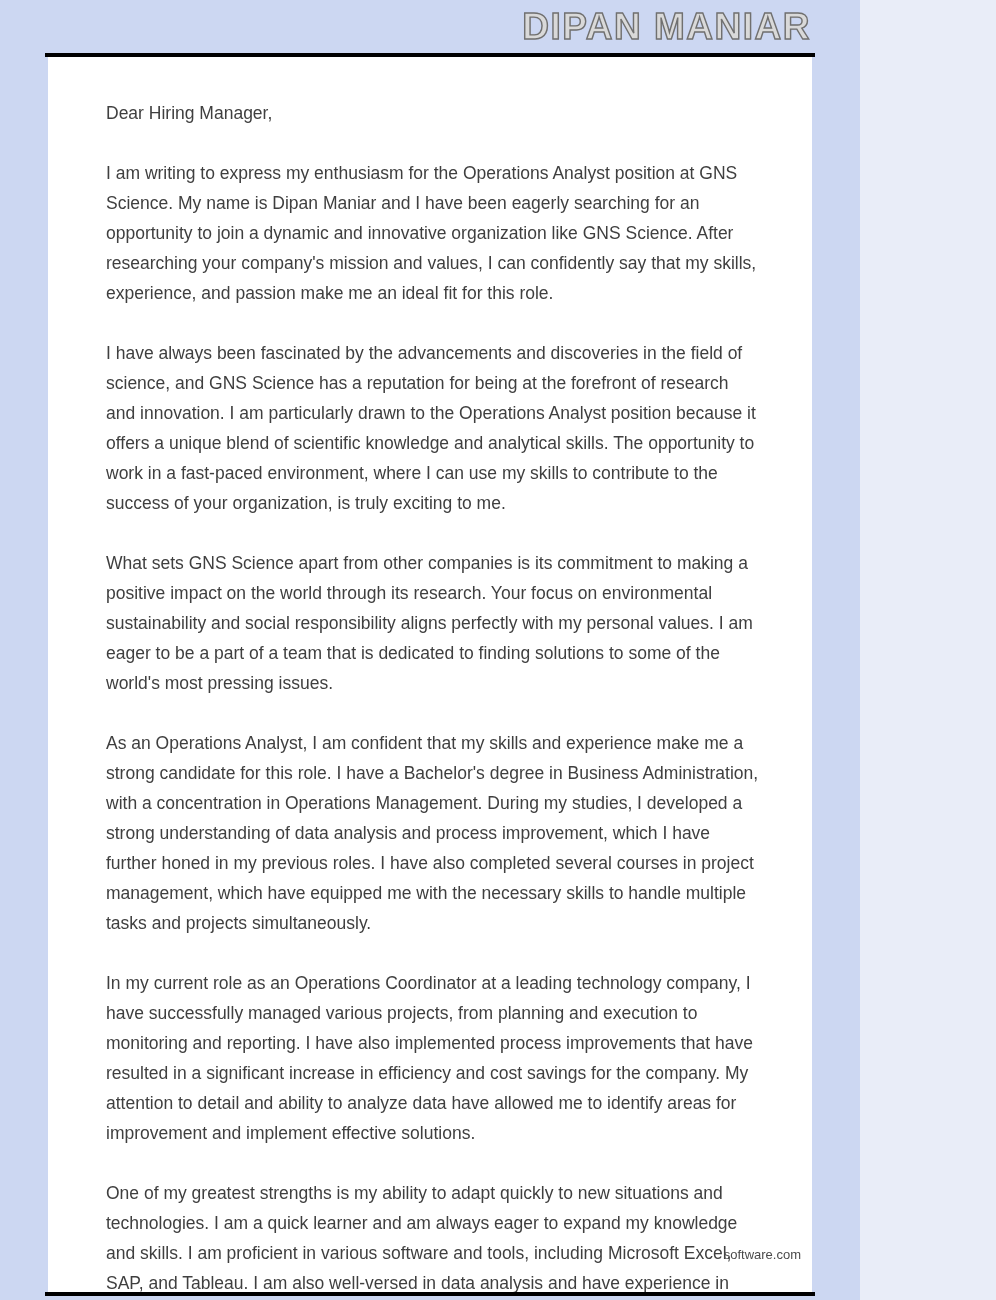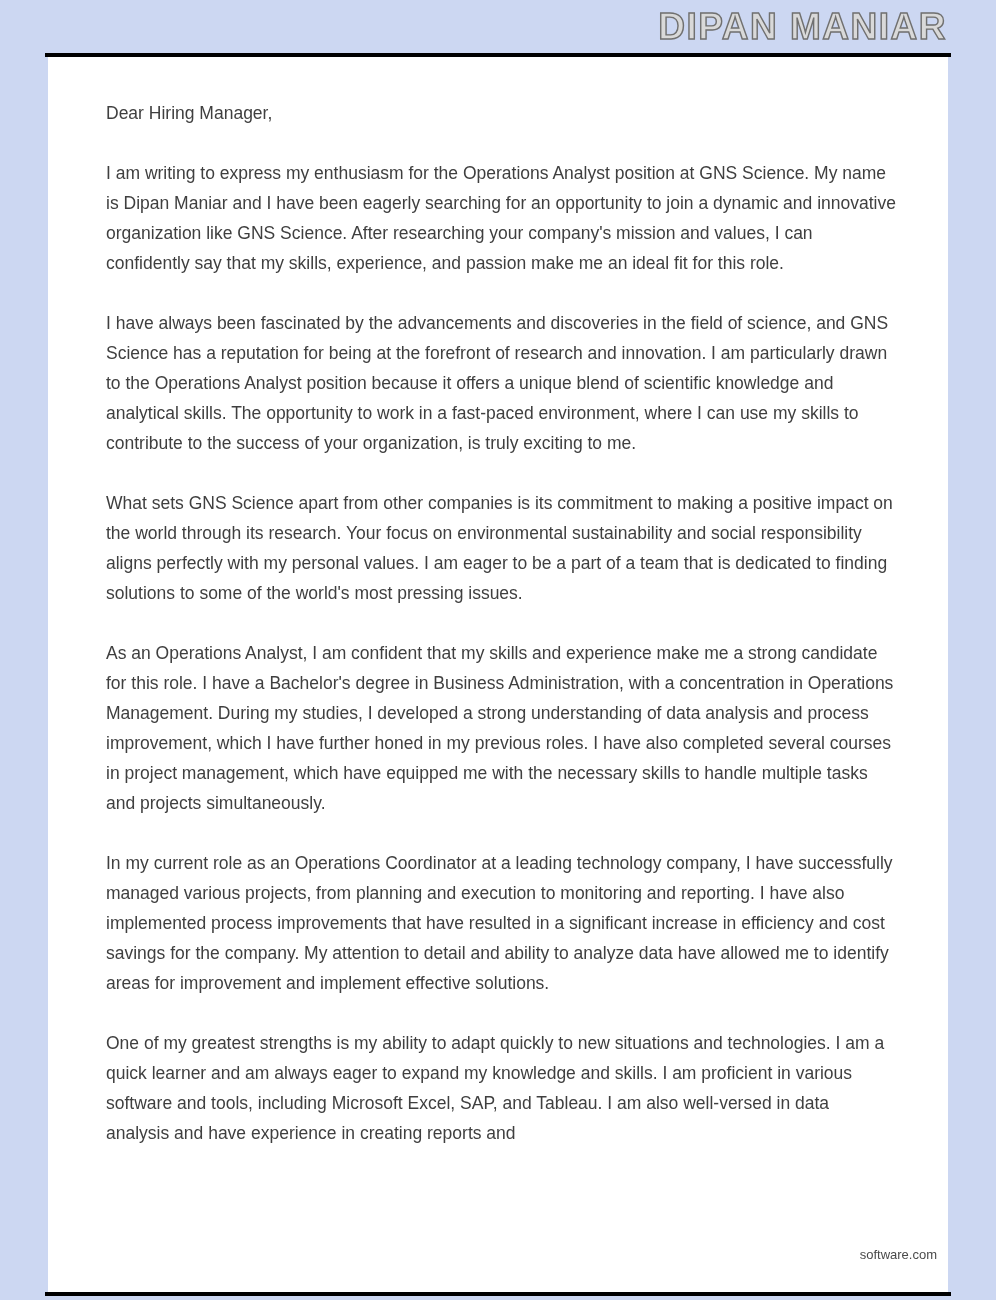--- a/index.html
+++ b/index.html
@@ -2,21 +2,21 @@
 <html style="--background: #ccd7f2; --page: #ffffff; --rule: #000000; --body-text: #3f3f3f; --header-text: #d9d9d9; --header-outline: #707070; --watermark-text: #4a4a4a;"><head>
 <meta charset="utf-8">
 <style>
   html, body {
     margin: 0;
     padding: 0;
     background: #e9edf8;
   }
   #screen {
     position: relative;
-    width: 996px;
+    width: 860px;
     height: 1300px;
     overflow: hidden;
     background: var(--background, #ccd7f2);
     font-family: "Liberation Sans", sans-serif;
   }
   .header-name {
     position: absolute;
     top: 8px;
     right: 49px;
     font-size: 37px;

